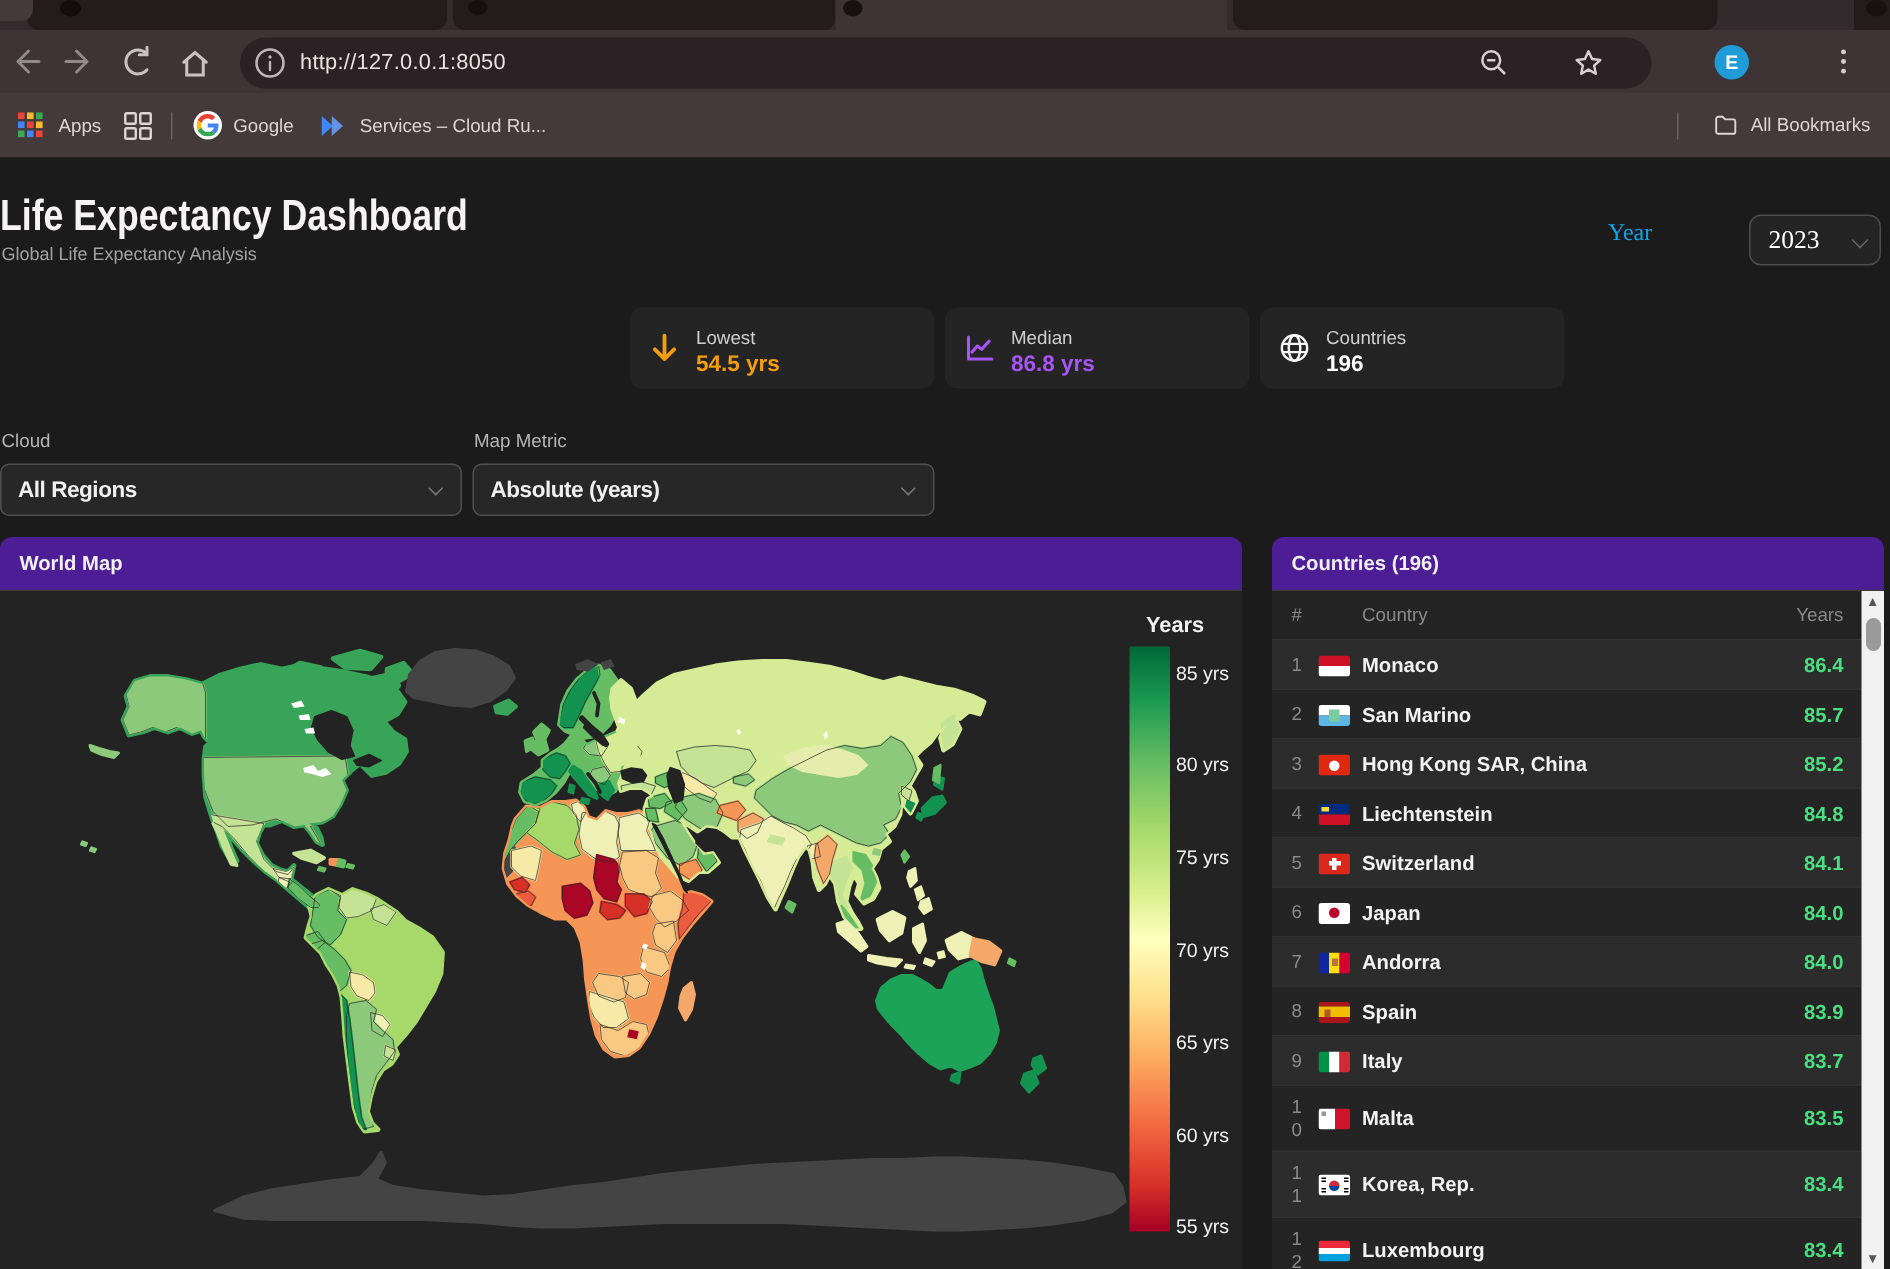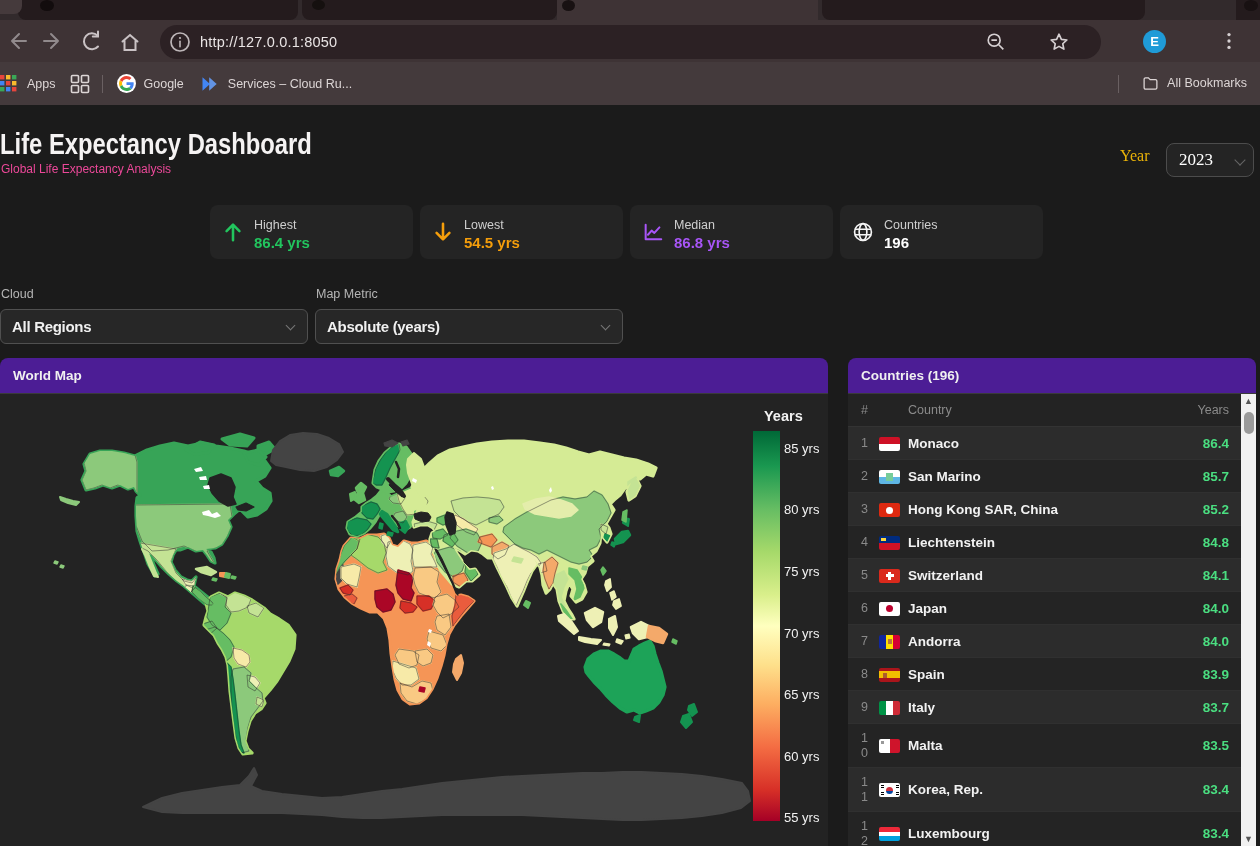--- a/index.html
+++ b/index.html
@@ -3,26 +3,26 @@
 <meta charset="utf-8">
 <style>
 * { margin:0; padding:0; box-sizing:border-box; }
 html,body { width:1260px; height:846px; overflow:hidden; background:#1b1b1b; font-family:"Liberation Sans", sans-serif; }
 
 #tabstrip { position:absolute; top:0; left:0; width:1260px; height:20px; background:#322a2c; }
 .tab { position:absolute; top:0; height:20px; background:#241b1d; }
 #toolbar { position:absolute; top:20px; left:0; width:1260px; height:42px; background:#3e3335; }
 #omnibox { position:absolute; left:160px; top:25px; width:941px; height:34px; border-radius:17px; background:#2c2124; display:flex; align-items:center; }
 #omnitext { color:#e9e4e4; font-size:14.5px; margin-left:40px; letter-spacing:0.2px; }
-#bookmarks { position:absolute; top:62px; left:0; width:1260px; height:43px; background:#443a3c; display:flex; align-items:center; color:#ddd6d6; font-size:12.5px; }
+#bookmarks { position:absolute; top:62px; left:0; width:1260px; height:43px; background:#443a3c; display:flex; align-items:center; color:#ddd6d6; font-size:12.5px;padding-left:12px; }
 
 #page { position:absolute; top:105px; left:0; width:1260px; height:535px; background:#1b1b1b; color:#eee; }
 #h1 { position:absolute; left:0px; top:23px; font-size:29px; font-weight:bold; color:#f5f3f3; transform:scaleX(0.82); transform-origin:left center; white-space:nowrap; }
-#sub { position:absolute; left:1px; top:57px; font-size:12px; color:#ec4899; }
-#yearlbl { position:absolute; left:1120px; top:42px; font-family:"Liberation Serif", serif; font-size:16px; color:#eab308; }
+#sub { position:absolute; left:1px; top:57px; font-size:12px; color:#a3a3a3; }
+#yearlbl { position:absolute; left:1072px; top:42px; font-family:"Liberation Serif", serif; font-size:16px; color:#0ea5e9; }
 #yearbox { position:absolute; left:1166px; top:38px; width:88px; height:34px; background:#242424; border:1.5px solid #4c4c4c; border-radius:8px; color:#fff; font-family:"Liberation Serif", serif; font-size:17px; line-height:31px; padding-left:12px; }
 #yearbox .chev { position:absolute; right:9px; top:12px; width:8px; height:8px; border-right:1.5px solid #666; border-bottom:1.5px solid #666; transform:rotate(45deg); }
 .card { position:absolute; top:100px; width:203px; height:54px; background:#242424; border-radius:8px; }
 .card .ic { position:absolute; left:12px; top:16px; width:22px; height:22px; }
 .card .lb { position:absolute; left:44px; top:13px; font-size:12.5px; color:#cfcfcf; }
 .card .vl { position:absolute; left:44px; top:29px; font-size:15px; font-weight:bold; }
 .ddlbl { position:absolute; top:182px; font-size:12.5px; color:#b5b5b5; }
 .ddbox { position:absolute; top:204px; width:308px; height:35px; background:#272727; border:1px solid #505050; letter-spacing:-0.3px; border-radius:6px; font-size:15px; font-weight:bold; color:#f0f0f0; line-height:33px; padding-left:11px; }
 .ddbox .chev { position:absolute; right:13px; top:12px; width:7px; height:7px; border-right:1.5px solid #777; border-bottom:1.5px solid #777; transform:rotate(45deg); }
 .panel { position:absolute; top:253px; background:#232323; border-radius:10px 10px 0 0; }
@@ -128,27 +128,20 @@
   </svg>
   <span style="position:absolute; right:13px; top:14px;">All Bookmarks</span>
 </div>
 
 <div id="page">
   <div id="h1">Life Expectancy Dashboard</div>
   <div id="sub">Global Life Expectancy Analysis</div>
   <div id="yearlbl">Year</div>
   <div id="yearbox">2023<div class="chev"></div></div>
 
-  <div class="card" style="left:210px;">
-    <svg class="ic" viewBox="0 0 24 24" fill="none" stroke="#22c55e" stroke-width="2.8" stroke-linecap="round" stroke-linejoin="round">
-        <path d="M12 21 V4 M5 11 l7 -7 7 7"></path>
-      </svg>
-    <div class="lb">Highest</div>
-      <div class="vl" style="color:#22c55e;">86.4 yrs</div>
-  </div>
   <div class="card" style="left:420px;">
     <svg class="ic" viewBox="0 0 24 24" fill="none" stroke="#f59e0b" stroke-width="2.8" stroke-linecap="round" stroke-linejoin="round">
         <path d="M12 3 V20 M5 13 l7 7 7 -7"></path>
       </svg>
     <div class="lb">Lowest</div>
       <div class="vl" style="color:#f59e0b;">54.5 yrs</div>
   </div>
   <div class="card" style="left:630px;">
     <svg class="ic" viewBox="0 0 24 24" fill="none" stroke="#a855f7" stroke-width="2.2" stroke-linecap="round" stroke-linejoin="round">
         <path d="M4 4 V20 H21"></path>

